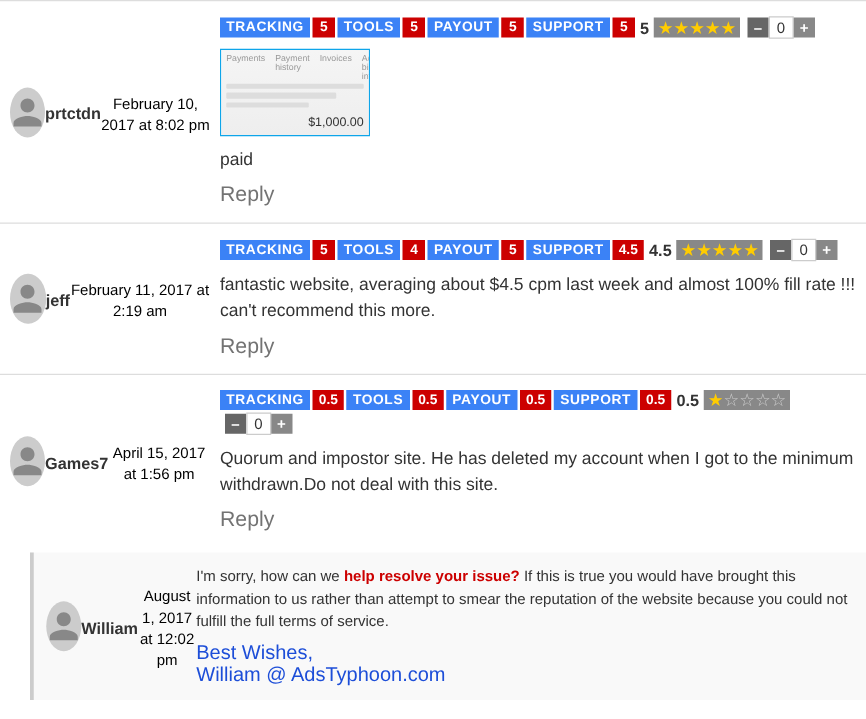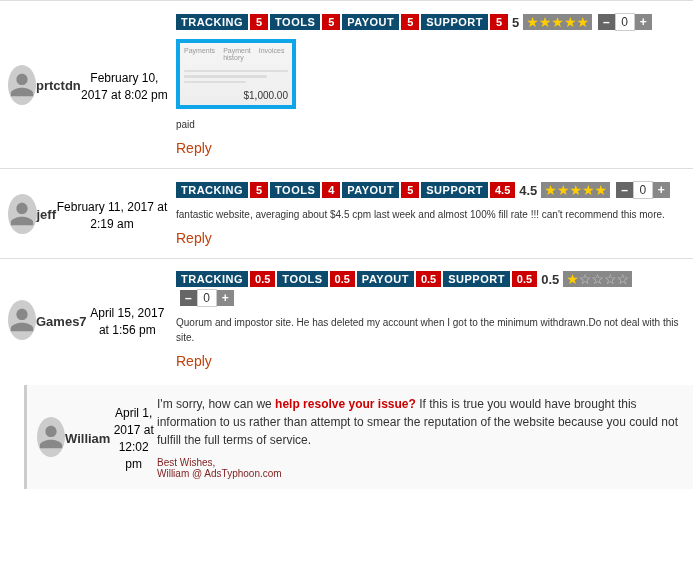--- a/index.html
+++ b/index.html
@@ -64,21 +64,21 @@
 
     .rating-bar {
       display: flex;
       align-items: center;
       flex-wrap: wrap;
       gap: 2px;
       margin-bottom: 8px;
     }
 
     .rating-label {
-      background: #0c4a6e;
+      background: #3b82f6;
       color: #fff;
       font-size: 11px;
       font-weight: bold;
       padding: 2px 5px;
       letter-spacing: 0.5px;
     }
 
     .rating-badge {
       background: #cc0000;
       color: #fff;
@@ -136,39 +136,39 @@
       font-size: 12px;
       min-width: 20px;
       text-align: center;
     }
 
     .vote-btn.plus {
       background: #888;
     }
 
     .review-text {
-      font-size: 10px;
+      font-size: 14px;
       line-height: 1.5;
       color: #333;
       margin-bottom: 8px;
     }
 
     .reply-link {
-      color: #c2410c;
-      font-size: 14px;
+      color: #737373;
+      font-size: 17px;
       text-decoration: none;
       cursor: pointer;
       margin-top: 40px;
     }
 
     .screenshot-thumb {
       width: 120px;
       height: 70px;
       background: #e8e8e8;
-      border: 4px solid #0ea5e9;
+      border: 1px solid #0ea5e9;
       margin-bottom: 8px;
       font-size: 9px;
       color: #999;
       display: flex;
       justify-content: center;
       position: relative;
       overflow: hidden;
     }
 
     .screenshot-inner {
@@ -214,22 +214,22 @@
       color: #333;
     }
 
     .reply-highlight {
       color: #cc0000;
       font-weight: bold;
     }
 
     .reply-signature {
       margin-top: 8px;
-      font-size: 10px;
-      color: #7f1d1d;
+      font-size: 16px;
+      color: #1d4ed8;
     }
   </style>
 </head>
 <body>
 
 <div id="reviews-container">
 <div class="review-item">
       <div class="author-col">
         <div class="avatar">
           <svg viewBox="0 0 24 24" xmlns="http://www.w3.org/2000/svg">
@@ -345,21 +345,21 @@
         </div><div class="review-text">Quorum and impostor site. He has deleted my account when I got to the minimum withdrawn.Do not deal with this site.</div><a class="reply-link">Reply</a></div>
     </div>
     <div class="reply-box">
       <div class="author-col">
         <div class="avatar">
           <svg viewBox="0 0 24 24" xmlns="http://www.w3.org/2000/svg">
     <path d="M12 12c2.7 0 4.8-2.1 4.8-4.8S14.7 2.4 12 2.4 7.2 4.5 7.2 7.2 9.3 12 12 12zm0 2.4c-3.2 0-9.6 1.6-9.6 4.8v2.4h19.2v-2.4c0-3.2-6.4-4.8-9.6-4.8z"></path>
   </svg>
         </div>
         <div class="author-name">William</div>
-        <div class="author-date">April 1, 2017 at 12:02 pm</div>
+        <div class="author-date">August 1, 2017 at 12:02 pm</div>
       </div>
       <div>
         <p class="reply-text"><span>I'm sorry, how can we </span><span class="reply-highlight">help resolve your issue?</span><span> If this is true you would have brought this information to us rather than attempt to smear the reputation of the website because you could not fulfill the full terms of service.</span></p>
         <div class="reply-signature" style="white-space: pre-line;">Best Wishes,
 William @ AdsTyphoon.com</div>
       </div>
     </div>
   </div>
 
 </body></html>

